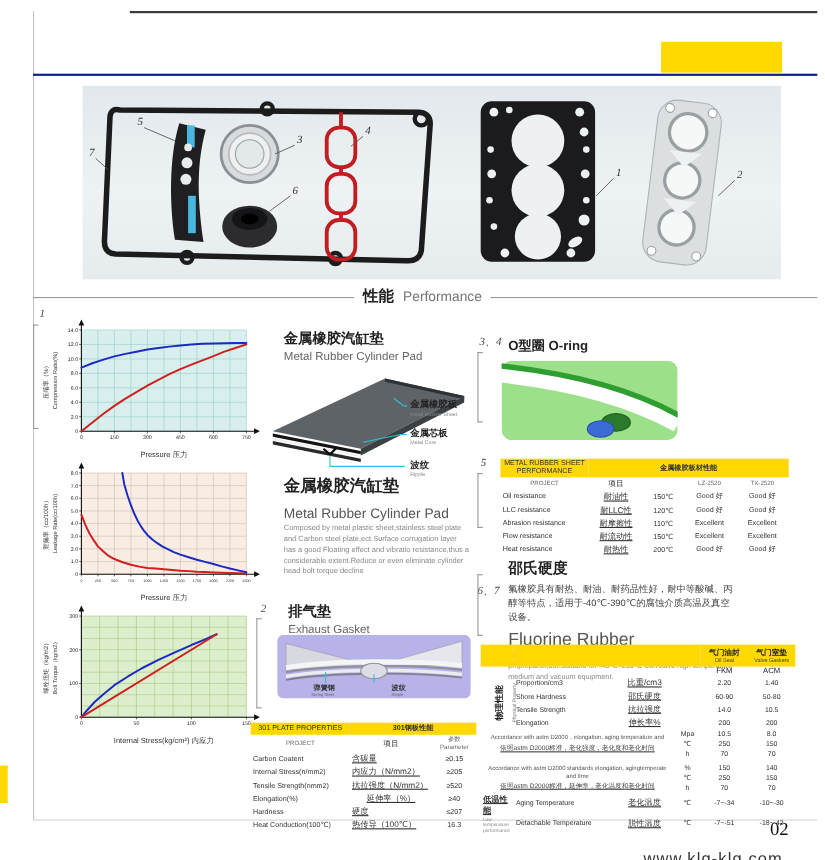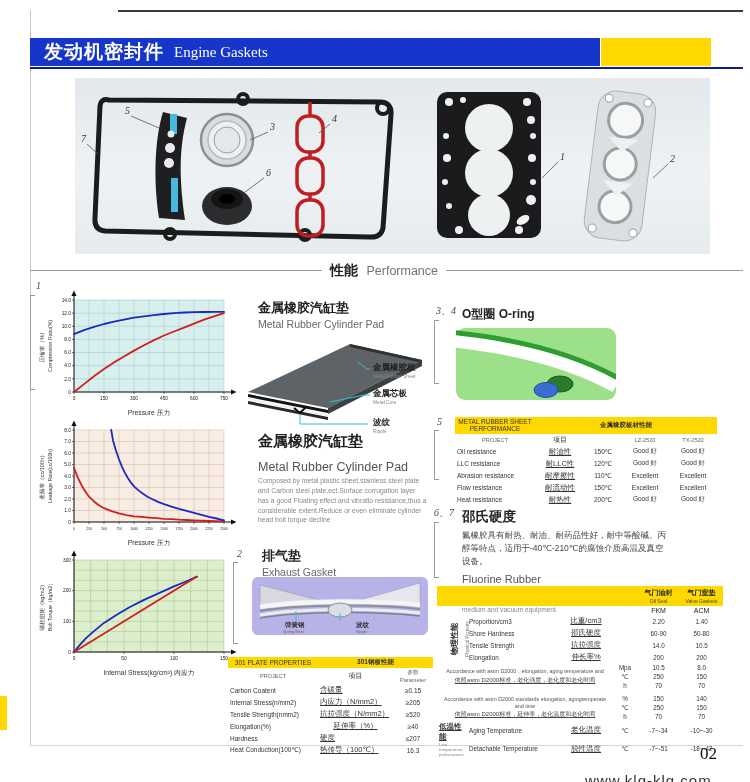--- a/index.html
+++ b/index.html
@@ -49,21 +49,21 @@
   .desc .b-en{font-size:6.8px;color:#888;line-height:1.45;}
   .exh-title{position:absolute;left:262px;top:547px;}
   .exh-svg{position:absolute;left:252px;top:577px;width:176px;height:58px;}
 
   
   .oring-title{position:absolute;left:462px;top:306px;font-weight:700;font-size:12px;color:#222;}
   .oring-svg{position:absolute;left:456px;top:328px;width:160px;height:72px;}
   .fluo{position:absolute;left:462px;top:508px;width:205px;}
   .fluo .t-zh{font-weight:700;font-size:13.5px;color:#222;margin-bottom:3px;}
   .fluo .b-zh{font-size:8.5px;color:#444;line-height:1.5;}
-  .fluo .t-en{font-size:11px;color:#555;margin-top:6px;margin-bottom:1px;}
+  .fluo .t-en{font-size:16px;color:#555;margin-top:6px;margin-bottom:1px;}
   .fluo .b-en{font-size:6.6px;color:#888;line-height:1.4;}
 
   
   .tbl{border-collapse:collapse;table-layout:fixed;}
   .tbl td{padding:1px 2px;font-size:6.5px;color:#333;text-align:center;vertical-align:middle;}
   .tbl td.en{text-align:left;}
   .tbl td.zh{font-size:7.5px;}
   .u{text-decoration:underline;}
   .yhead td{background:#ffd800;}
   .tiny{font-size:4.6px;text-align:left;line-height:1.15;color:#333;}
@@ -96,24 +96,20 @@
 </head>
 <body>
 
 <div id="page">
 
   <div class="topline"></div>
   <div class="leftline"></div>
   <div class="botline"></div>
   <div class="ytab"></div>
 
-  <div class="hbar">
-    <span class="hzh">发动机密封件</span>
-    <span class="hen">Engine Gaskets</span>
-  </div>
   <div class="hyellow"></div>
   <div class="hunder"></div>
 
   <div class="photo">
     <svg viewBox="0 0 340 176" width="340" height="176">
 
       <path d="M34,22 Q26,20 25,28 L20,140 Q19,152 30,153 L294,159 Q306,160 308,150 L316,36 Q317,25 306,24 Z" fill="none" stroke="#1c1c1c" stroke-width="5" stroke-linejoin="round"></path>
       <circle cx="168" cy="21" r="5" fill="none" stroke="#1c1c1c" stroke-width="4"></circle>
       <circle cx="95" cy="156" r="5" fill="none" stroke="#1c1c1c" stroke-width="4"></circle>
       <circle cx="230" cy="157" r="5" fill="none" stroke="#1c1c1c" stroke-width="4"></circle>
@@ -509,25 +505,25 @@
     <tr>
           <td class="en">Heat resistance</td>
           <td class="zh u">耐热性</td>
           <td>200℃</td>
           <td>Good 好</td>
           <td>Good 好</td>
         </tr>
   </tbody>
     </table>
 
-  <span class="refnum" style="left:434px;top:506px">6、7</span>
+  <span class="refnum" style="left:434px;top:530px">6、7</span>
   <div class="bracket" style="left:434px;top:522px;height:56px"></div>
   <div class="fluo">
     <div class="t-zh">邵氏硬度</div>
-    <div class="b-zh">氟橡胶具有耐热、耐油、耐药品性好，耐中等酸碱、丙醇等特点，适用于-40℃-210℃的腐蚀介质高温及真空设备。</div>
+    <div class="b-zh">氟橡胶具有耐热、耐油、耐药品性好，耐中等酸碱、丙醇等特点，适用于-40℃-390℃的腐蚀介质高温及真空设备。</div>
     <div class="t-en">Fluorine Rubber</div>
     <div class="b-en">Viton has good resistance on heat oil,chemical, Medium-ph,propanol,ect.Suitable for -40℃=250℃ Corrosive high temperature medium and vacuum equipment.</div>
   </div>
 
   <table class="tbl phys-tbl">
     <colgroup>
         <col style="width:30px">
         <col style="width:92px">
         <col style="width:54px">
         <col style="width:24px">

